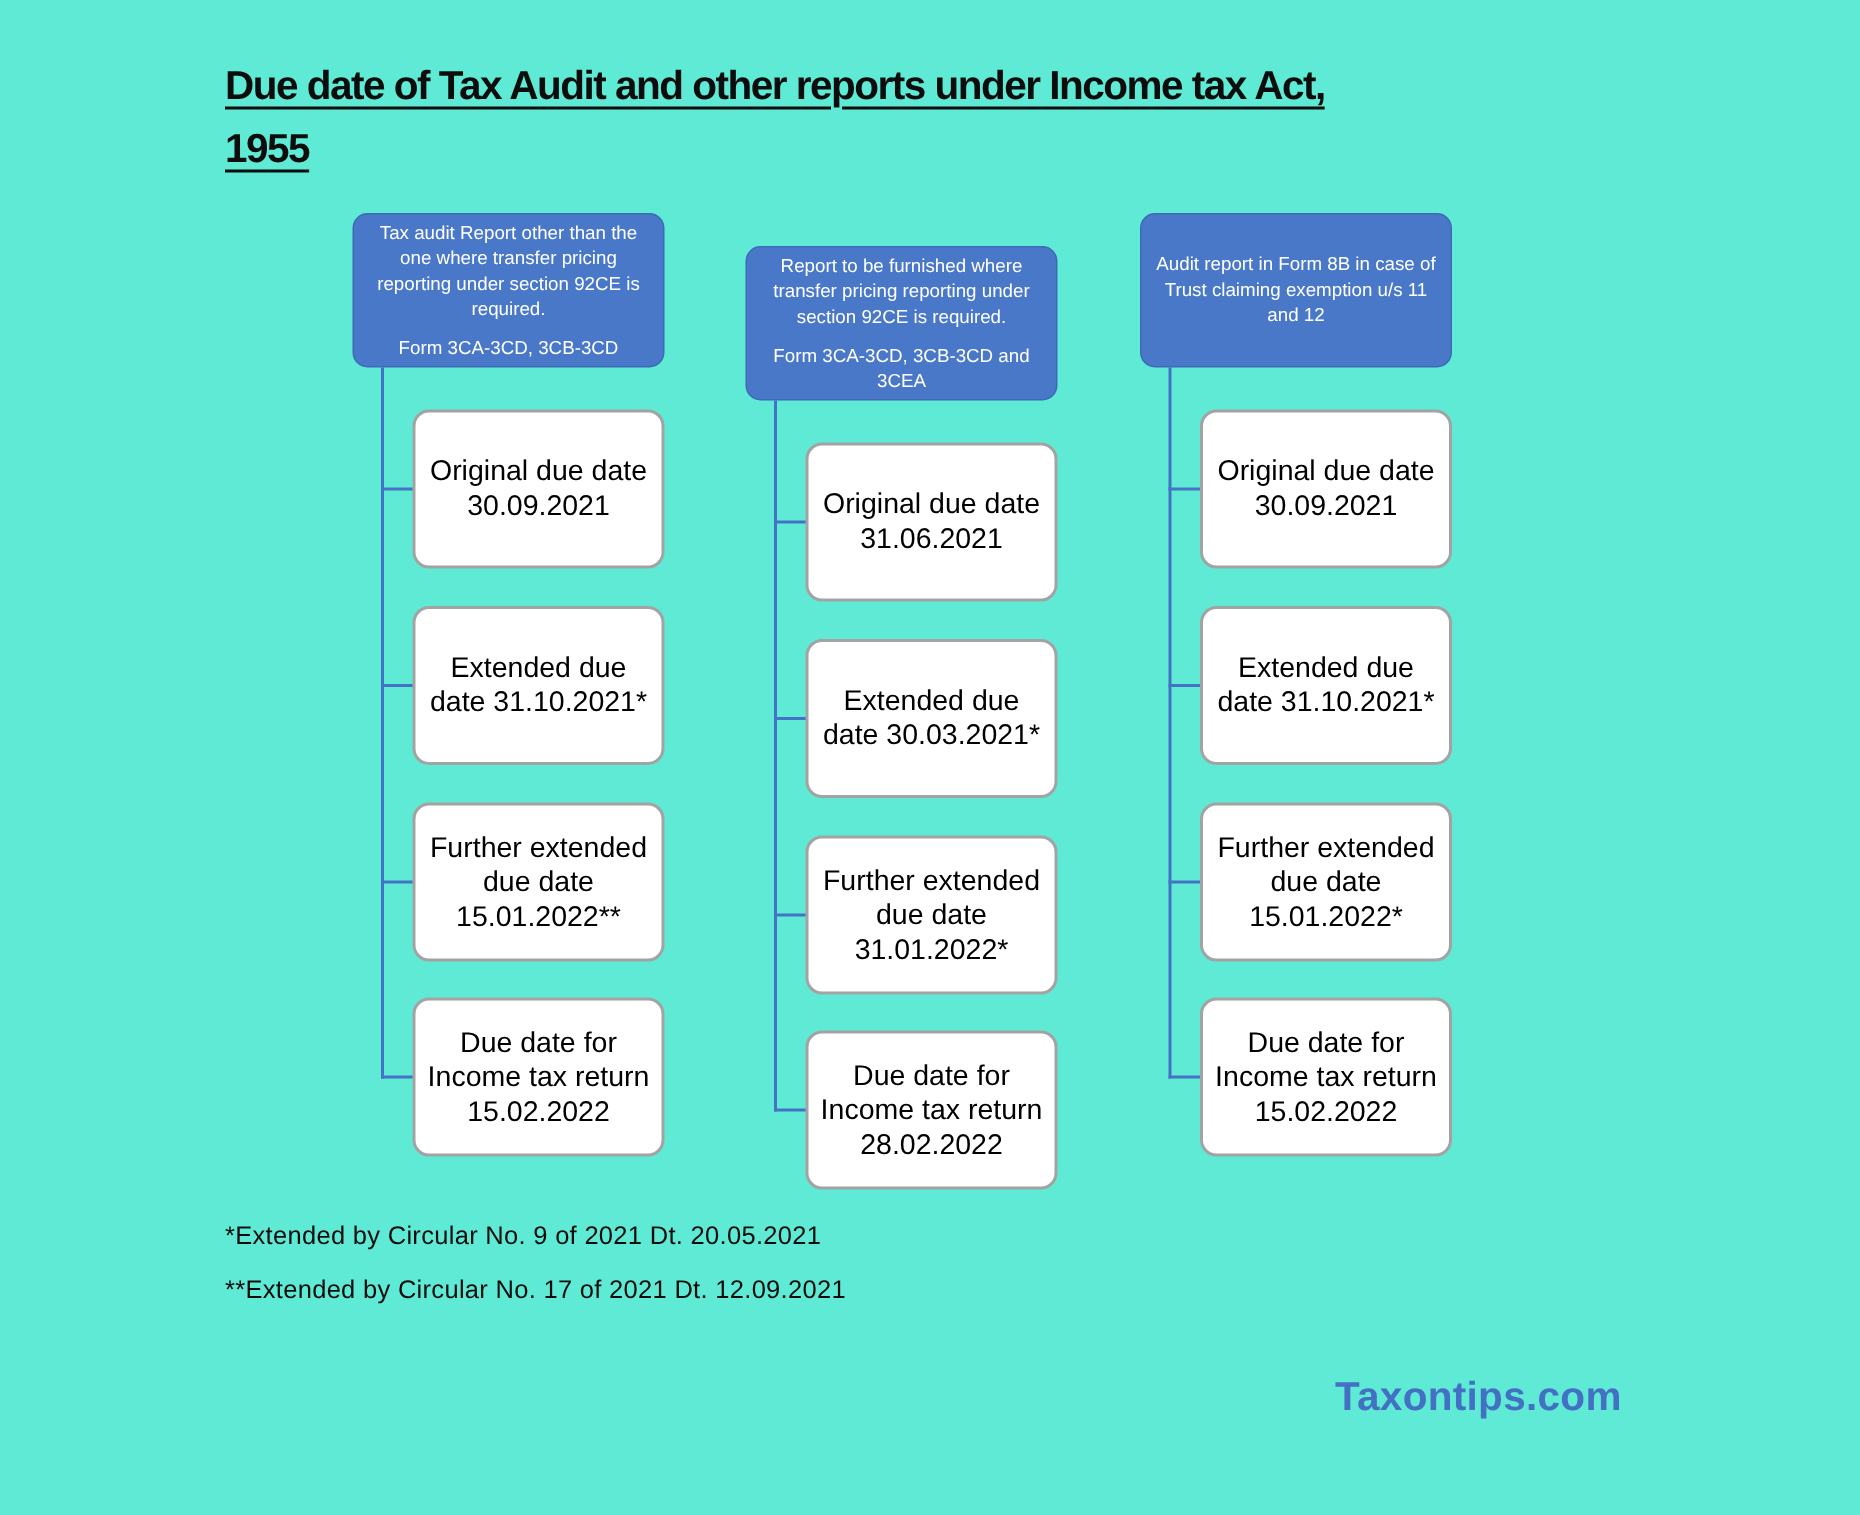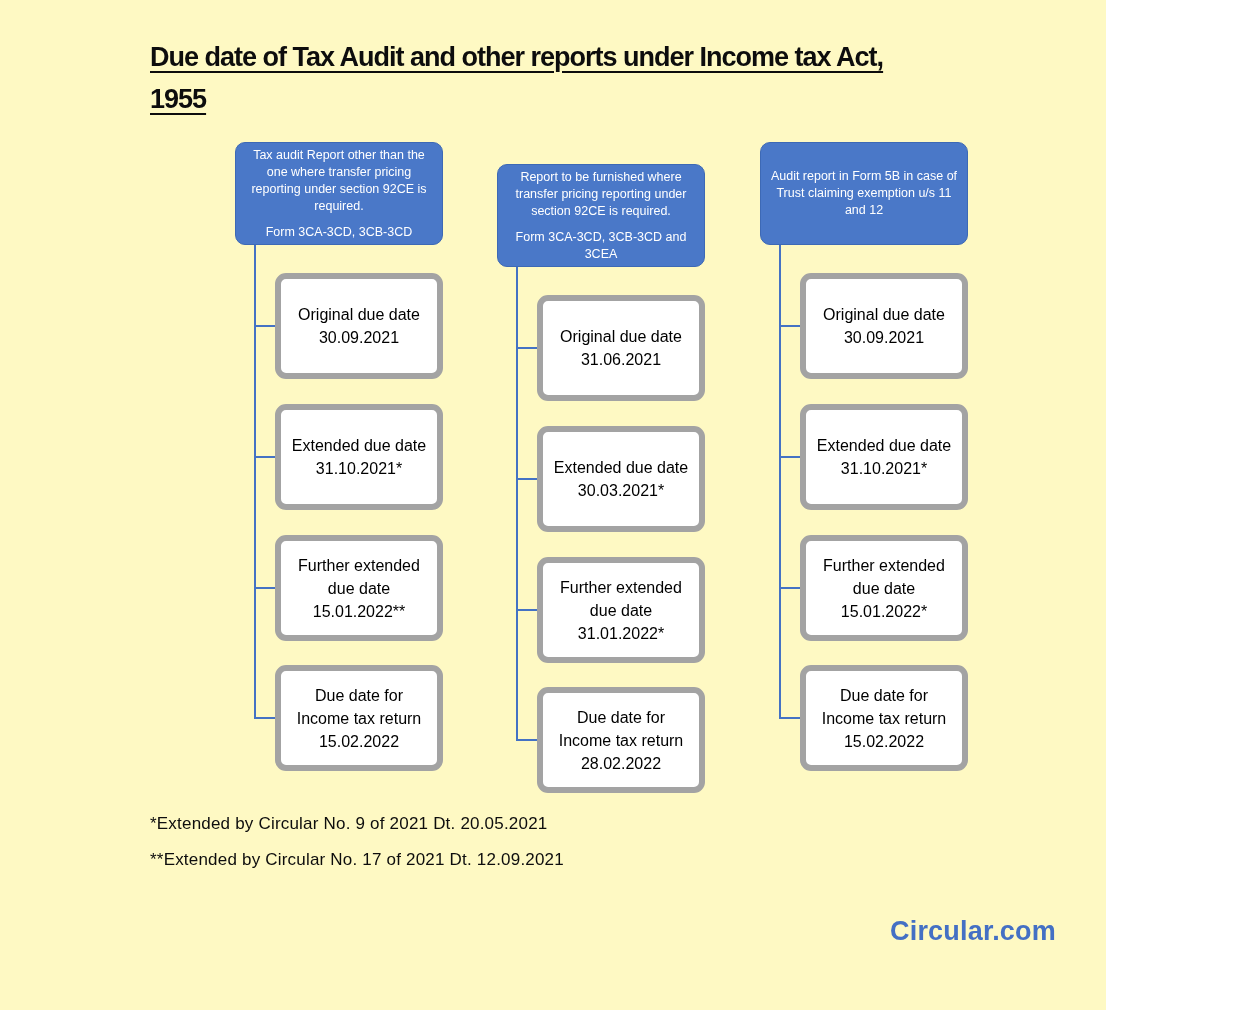--- a/index.html
+++ b/index.html
@@ -1,20 +1,20 @@
 <!DOCTYPE html>
 <html><head>
 <meta charset="utf-8">
 <style>
   * { margin:0; padding:0; box-sizing:border-box; }
   html,body { background:#ffffff; }
   body { font-family:"Liberation Sans", sans-serif; color:#000; }
   .canvas {
-    position:relative; width:1106px; height:1010px;
-    background:#fef9c3; overflow:hidden;
+    position:relative; width:1240px; height:1010px;
+    background:#5eead4; overflow:hidden;
   }
 
   
   .title {
     position:absolute; left:150px; top:36px; width:960px;
     font-weight:bold; font-size:27px; letter-spacing:-1px;
     color:#0d0d0d; line-height:42px;
   }
   .title .tline {
     text-decoration:underline;
@@ -44,23 +44,23 @@
     background:#4472c4;
   }
   .hline {
     position:absolute; left:19px; width:22px; height:2px;
     background:#4472c4;
   }
   .h1 { top:183px; } .h2 { top:314px; } .h3 { top:445px; } .h4 { top:575px; }
 
   .node {
     position:absolute; left:40px; width:168px; height:106px;
-    background:#ffffff; border:6px solid #a3a3a3; border-radius:11px;
+    background:#ffffff; border:2px solid #a3a3a3; border-radius:11px;
     display:flex; align-items:center; justify-content:center;
-    text-align:center; font-size:16px; line-height:23px; color:#000;
+    text-align:center; font-size:19px; line-height:23px; color:#000;
     padding:4px 8px;
   }
   .b1 { top:131px; } .b2 { top:262px; } .b3 { top:393px;justify-content:flex-end; } .b4 { top:523px; }
 
   
   .footnotes {
     position:absolute; left:150px; top:806px;
     font-size:17px; line-height:36px; color:#0d0d0d;
     letter-spacing:0.2px;
   }
@@ -125,21 +125,21 @@
     <div class="node b3">
         <span>Further extended due date 31.01.2022*</span>
       </div>
     <div class="node b4">
         <span>Due date for Income tax return 28.02.2022</span>
       </div>
   </div>
 
   <div class="column col-3">
     <div class="header-box">
-      <div class="header-desc">Audit report in Form 5B in case of Trust claiming exemption u/s 11 and 12</div>
+      <div class="header-desc">Audit report in Form 8B in case of Trust claiming exemption u/s 11 and 12</div>
 
     </div>
     <div class="vline"></div>
     <div class="hline h1"></div>
     <div class="hline h2"></div>
     <div class="hline h3"></div>
     <div class="hline h4"></div>
     <div class="node b1">
         <span>Original due date 30.09.2021</span>
       </div>
@@ -152,15 +152,15 @@
     <div class="node b4">
         <span>Due date for Income tax return 15.02.2022</span>
       </div>
   </div>
 
   <div class="footnotes">
     <div>*Extended by Circular No. 9 of 2021 Dt. 20.05.2021</div>
     <div>**Extended by Circular No. 17 of 2021 Dt. 12.09.2021</div>
   </div>
 
-  <div class="brand">Circular.com</div>
+  <div class="brand">Taxontips.com</div>
 
 </div>
 
 </body></html>

